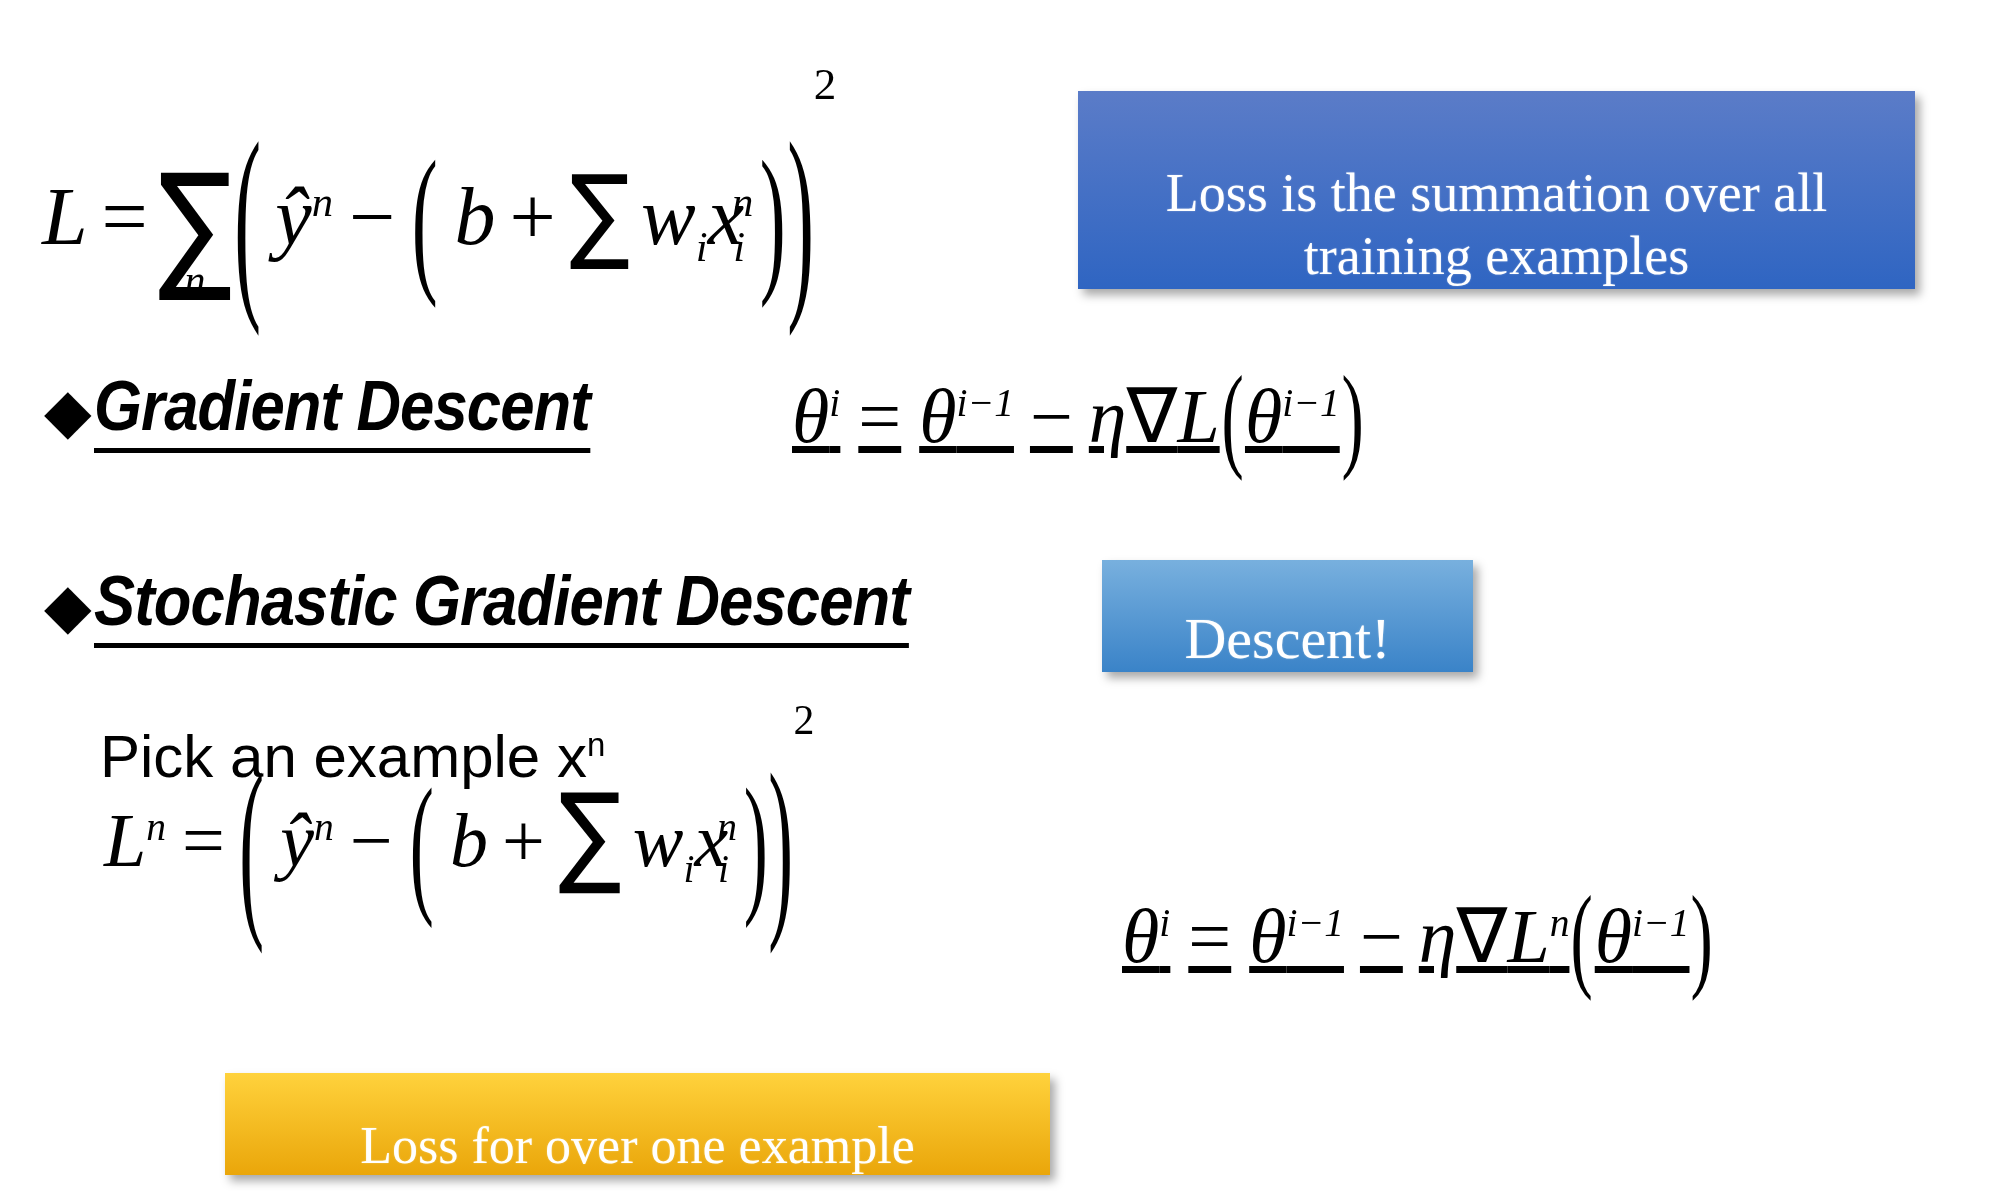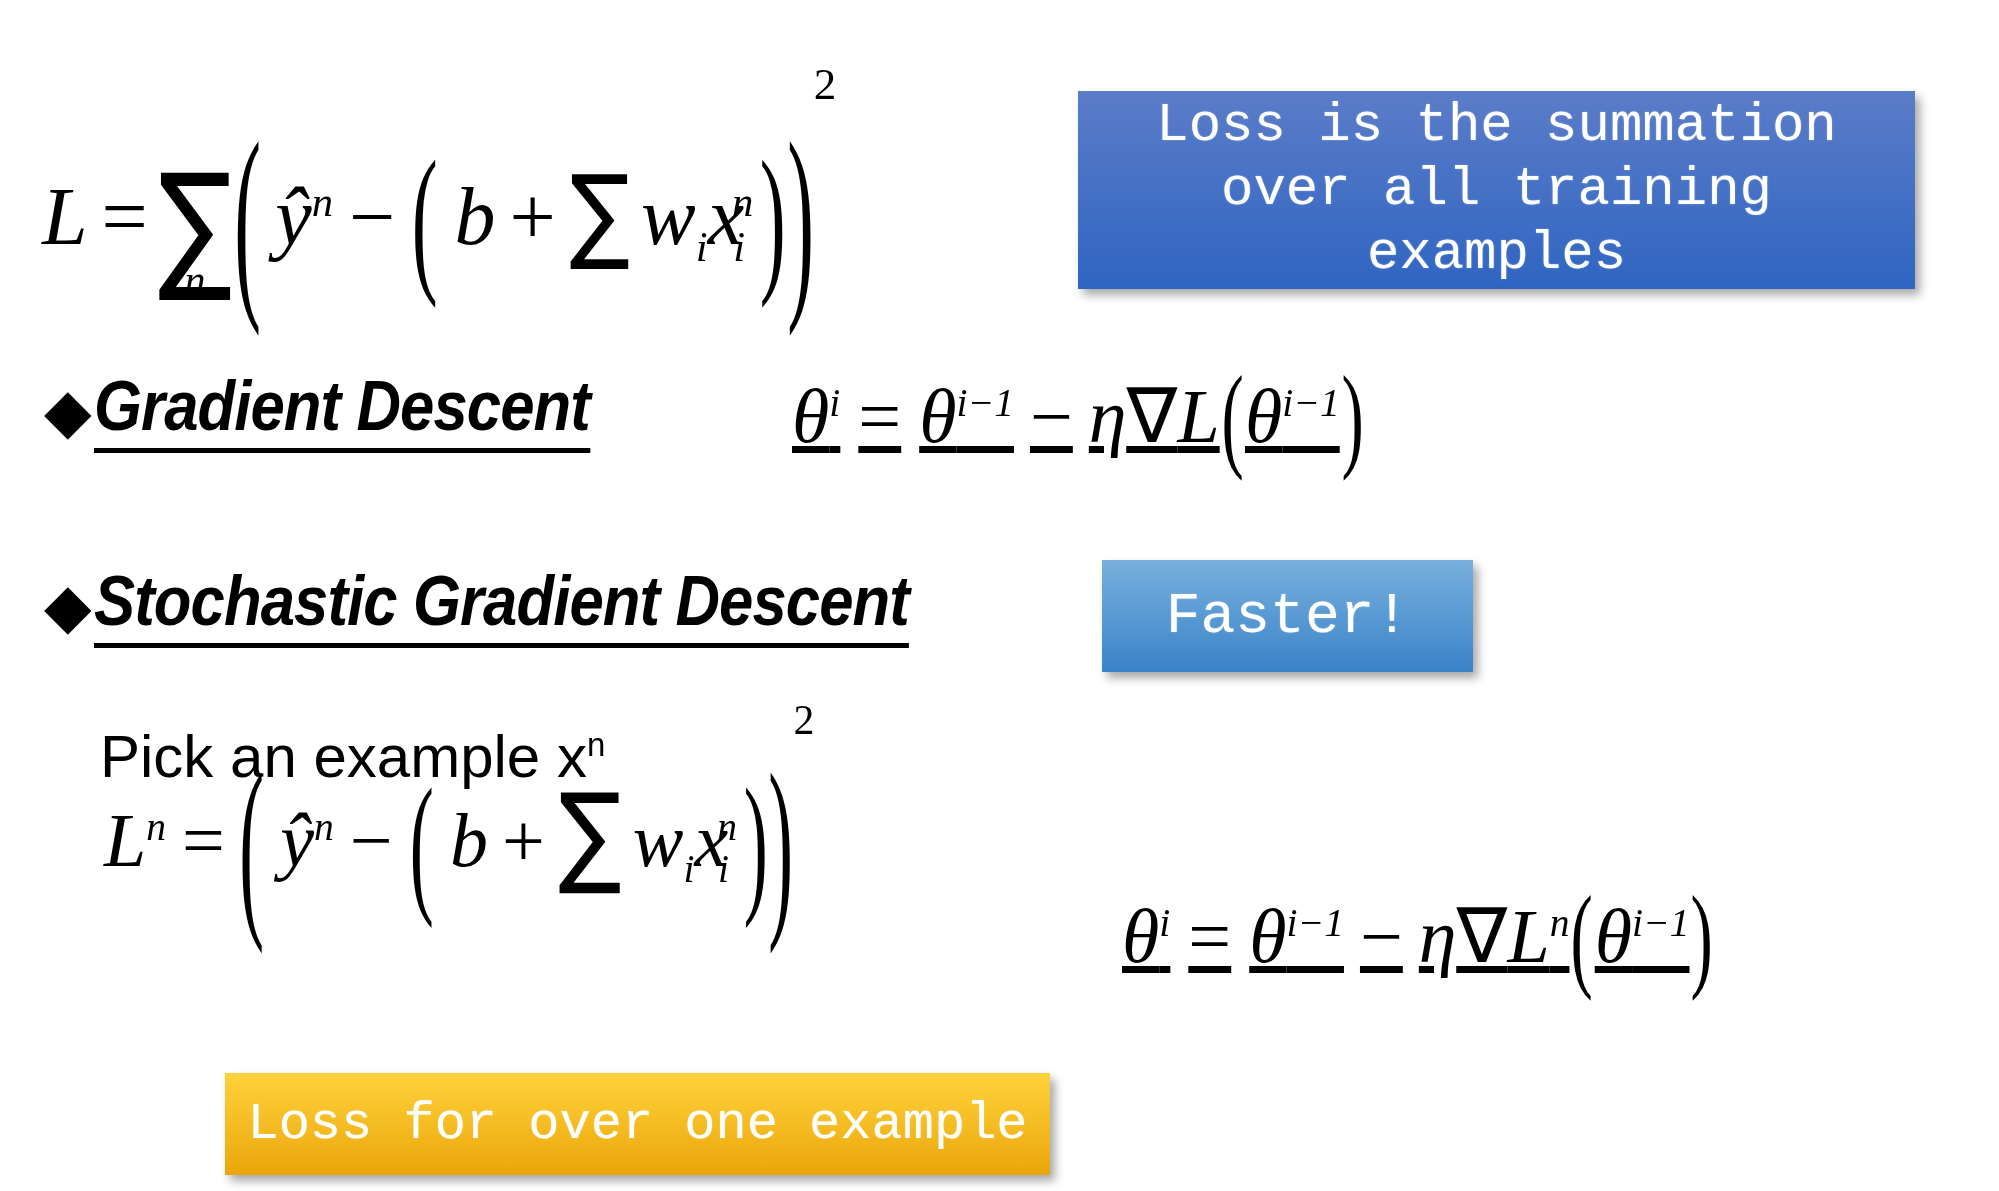--- a/index.html
+++ b/index.html
@@ -100,25 +100,25 @@
     border-bottom: 5px solid #000;
     padding-bottom: 4px;
     line-height: 1.05;
   }
 
   
   .callout {
     position: absolute;
     box-sizing: border-box;
     display: flex;
-    align-items: center;
+    align-items: flex-end;
     justify-content: center;
     text-align: center;
     color: #ffffff;
-    font-family: Liberation Mono, monospace;
+    font-family: Liberation Serif, serif;
     box-shadow: 5px 6px 9px rgba(0,0,0,0.34);
     text-shadow: 0 0 2px rgba(255,255,255,0.35);
   }
   #callout-loss-summation {
     left: 1078px;  top: 91px;
     width: 837px;  height: 198px;
     background: linear-gradient(to bottom, #5878c4 0%, #41६0b8 0%, #4a73c4 4%, #2f62c0 100%);
     background: linear-gradient(to bottom, #5b7cc8 0%, #2f65c2 100%);
     font-size: 54px;
     line-height: 1.18;
@@ -219,21 +219,21 @@
 <div class="math" id="theta-update-gd">
   <span class="greek"><span>θ</span><sup>i</sup></span><span class="up" style="margin:0 18px;">=</span><span class="greek"><span>θ</span><sup>i−1</sup></span><span class="up" style="margin:0 16px;">−</span><span class="greek">η</span><span class="nabla">∇</span><span>L</span><span class="paren paren-t">(</span><span class="greek"><span>θ</span><sup>i−1</sup></span><span class="paren paren-t">)</span>
 </div>
 
 <div class="bullet-heading" id="heading-sgd" style="left:44px; top:565px;">
   <span class="diamond">◆</span>
   <span class="heading-text">Stochastic Gradient Descent</span>
 </div>
 
 <div class="callout" id="callout-faster">
-  <span>Faster!</span>
+  <span>Descent!</span>
 </div>
 
 <div id="pick-example-line">
   <span>Pick an example x</span><sup>n</sup>
 </div>
 
 <div class="math" id="loss-formula-single" style="top:700px; left:104px;">
   <span><span>L</span><sup>n</sup></span><span class="up" style="margin:0 14px 0 16px;">=</span><span class="paren paren-big">(</span><span style="margin-left:16px;"><span>ŷ</span><sup>n</sup></span><span class="up" style="margin:0 16px;">−</span><span class="paren paren-mid">(</span><span style="margin-left:16px;">b</span><span class="up" style="margin:0 14px;">+</span><span class="sum sum-mid">∑</span><span style="margin-left:12px;"><span>w</span><sub>i</sub></span><span><span>x</span><sup style="margin-left:-11px;">n</sup><sub style="margin-left:-19px;">i</sub></span><span class="paren paren-mid" style="margin-left:14px;">)</span><span class="paren paren-big">)</span><span class="exp2" style="vertical-align:132px;">2</span>
 </div>
 

